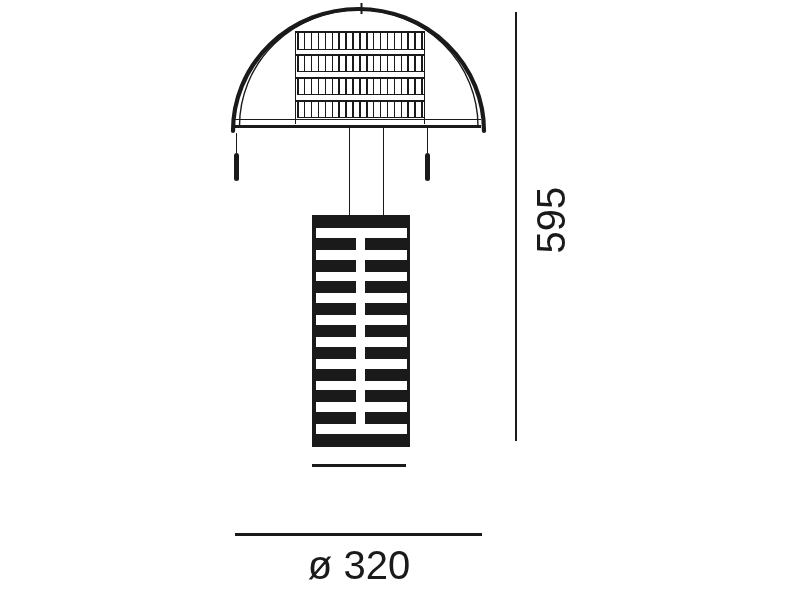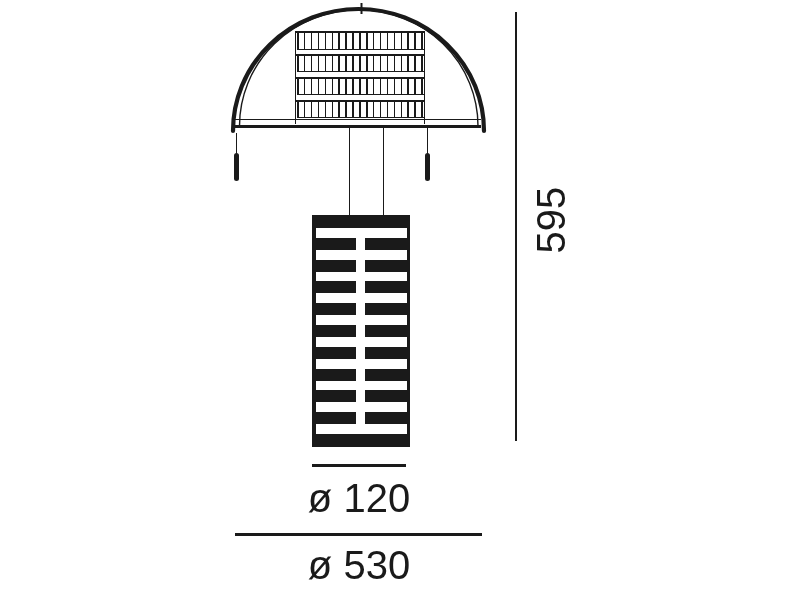--- a/index.html
+++ b/index.html
@@ -123,18 +123,17 @@
       <div class="body-slot" style="top: 143.8px;"></div>
       <div class="body-slot" style="top: 165.6px;"></div>
       <div class="body-slot" style="top: 187.4px;"></div>
       <div class="body-slot" style="top: 209.2px;"></div>
     </div>
 
   <div class="abs dim-line dim-v"></div>
   <div class="abs dim-label label-v">595</div>
 
   <div class="abs dim-line dim-h1"></div>
-  <div class="abs dim-label label-h label-d120">ø 120</div>
 
   <div class="abs dim-line dim-h2"></div>
-  <div class="abs dim-label label-h label-d320">ø 530</div>
+  <div class="abs dim-label label-h label-d320">ø 320</div>
 
 </div>
 
 </body></html>

